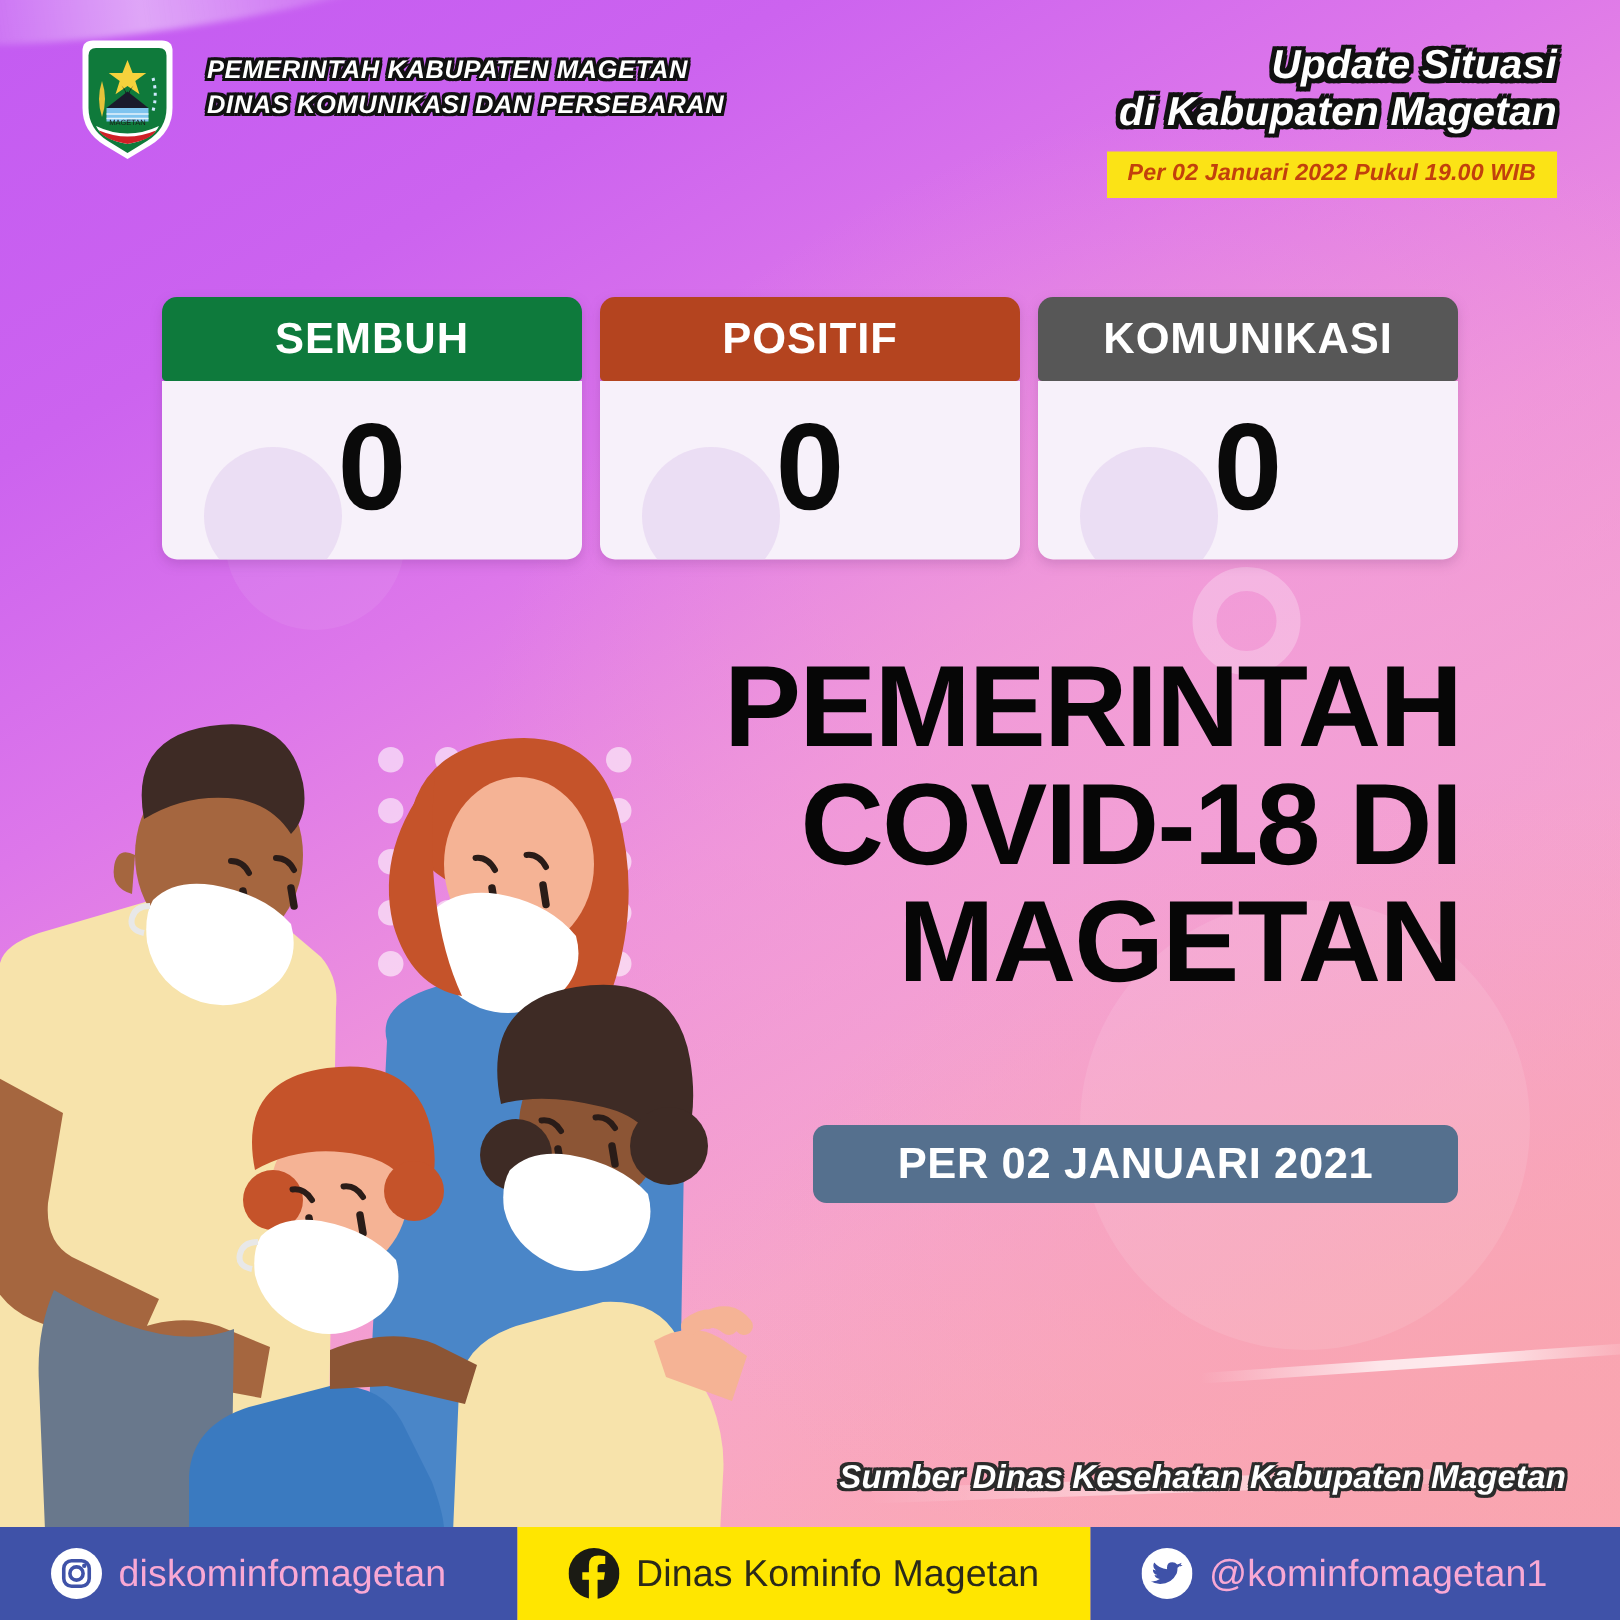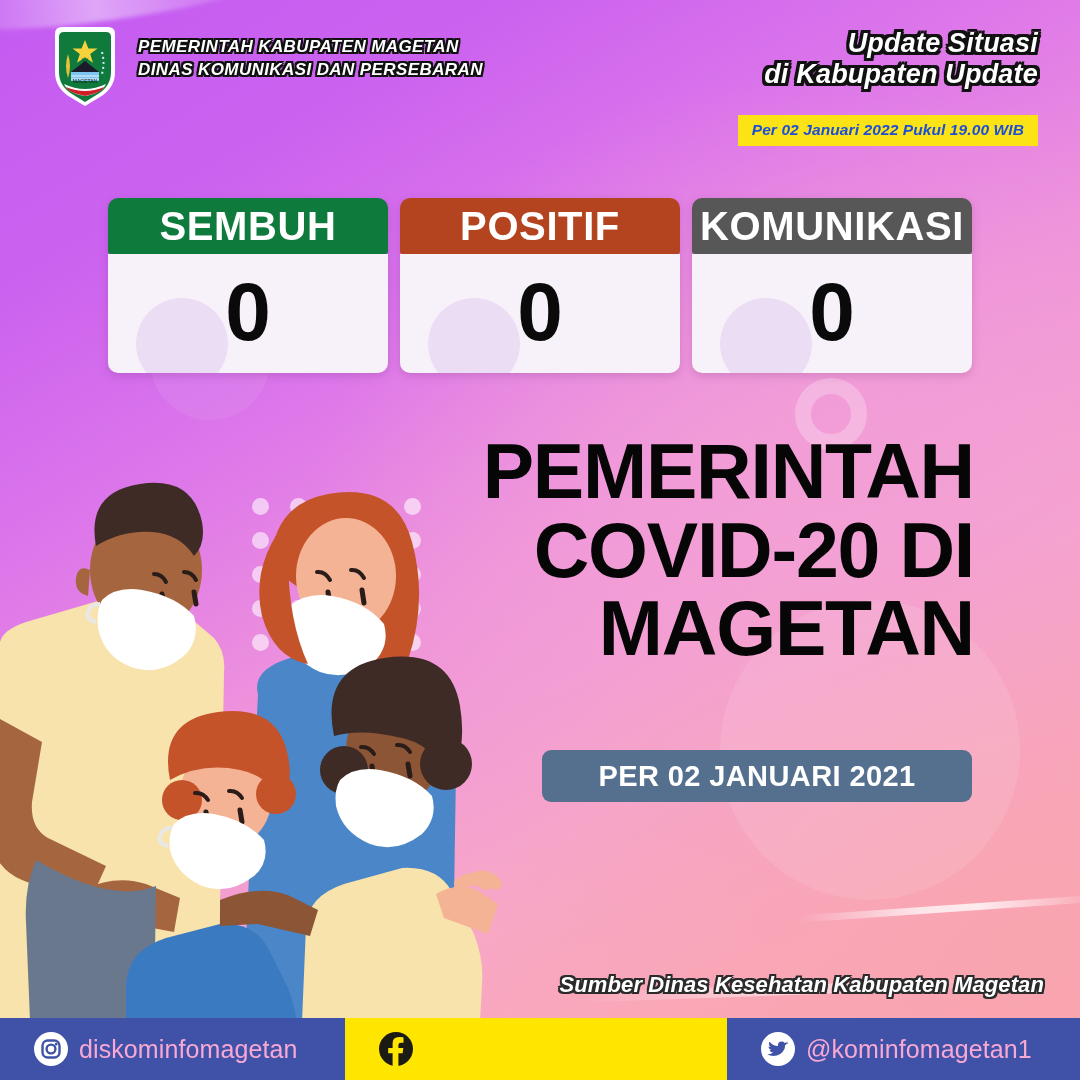--- a/index.html
+++ b/index.html
@@ -69,38 +69,38 @@
   .update-block { position:absolute; right:42px; top:28px; text-align:right; }
   .update-title {
     color:#ffffff; font-weight:bold; font-style:italic;
     font-size:27px; line-height:1.16; letter-spacing:.2px;
     text-shadow:
       -3px -3px 0 #111, 3px -3px 0 #111, -3px 3px 0 #111, 3px 3px 0 #111,
       0 -3px 0 #111, 0 3px 0 #111, -3px 0 0 #111, 3px 0 0 #111;
     white-space:nowrap;
   }
   .update-badge {
-    display:inline-block; margin-top:24px;
-    background:#fbe316; color:#1d4ed8;
+    display:inline-block; margin-top:10px;
+    background:#fbe316; color:#c2410c;
     font-weight:bold; font-style:italic; font-size:15.5px;
     padding:6px 14px 7px 14px; letter-spacing:.1px;
     white-space:nowrap;
   }
 
   
   .stats { position:absolute; left:108px; top:198px; width:866px; height:175px; display:flex; gap:12px; }
   .card {
     width:280px; height:175px;
     display:flex; flex-direction:column;
     filter:drop-shadow(0 3px 4px rgba(80,20,90,.18));
   }
   .card-head {
     height:56px; border-radius:10px 10px 3px 3px;
     display:flex; align-items:center; justify-content:center;
-    color:#ffffff; font-weight:bold; font-size:40px; letter-spacing:.6px;
+    color:#ffffff; font-weight:bold; font-size:29px; letter-spacing:.6px;
   }
   .card-body {
     flex:1; background:#f7f1fa; border-radius:0 0 10px 10px;
     display:flex; align-items:center; justify-content:center;
     position:relative; overflow:hidden;
   }
   .card-body::before {
     content:""; position:absolute; left:28px; top:44px;
     width:92px; height:92px; border-radius:50%;
     background:rgba(225,205,238,.55);
@@ -205,21 +205,21 @@
       <text x="37" y="59" font-size="5" fill="#1b1b1b" text-anchor="middle" font-family="Liberation Sans, sans-serif">MAGETAN</text>
     </svg>
 
     <div class="gov-text">
       <div>PEMERINTAH KABUPATEN MAGETAN</div>
       <div>DINAS KOMUNIKASI DAN PERSEBARAN</div>
     </div>
 
     <div class="update-block">
       <div class="update-title">Update Situasi</div>
-      <div class="update-title">di Kabupaten Update</div>
+      <div class="update-title">di Kabupaten Magetan</div>
       <div class="update-badge">Per 02 Januari 2022 Pukul 19.00 WIB</div>
     </div>
   </div>
 
   <div class="stats">
 
     <div class="card">
       <div class="card-head" style="background: rgb(14, 122, 60);">SEMBUH</div>
       <div class="card-body">
         <span class="card-value">0</span>
@@ -291,21 +291,21 @@
       <path d="M218 382 q-5-8-13-7 M252 380 q-5-8-13-7" stroke="#2a1c18" stroke-width="4" fill="none" stroke-linecap="round"></path>
       <path d="M216 394 l2 12 M250 392 l2 12" stroke="#2a1c18" stroke-width="5" stroke-linecap="round"></path>
       <path d="M184 406 q14-14 40-10 q32 6 50 26 q6 22-10 36 q-26 20-52 10 q-26-12-32-36 q-2-16 4-26z" fill="#ffffff"></path>
       <path d="M182 410 q-10 0-12 8 q-2 8 8 10" stroke="#e8e8e8" stroke-width="4" fill="none"></path>
     </g>
     <path d="M230 482 q40-16 70-4 l28 14 -8 26 -52-12 -38 2z" fill="#8c5535"></path>
   </svg>
 
   <div class="title-block">
     <div class="title-line">PEMERINTAH</div>
-    <div class="title-line">COVID-20 DI</div>
+    <div class="title-line">COVID-18 DI</div>
     <div class="title-line">MAGETAN</div>
   </div>
 
   <div class="date-badge">PER 02 JANUARI 2021</div>
 
   <div class="source-text">Sumber Dinas Kesehatan Kabupaten Magetan</div>
 
   <div class="footer">
 
     <div class="f-seg f-ig">
@@ -316,20 +316,21 @@
         <circle cx="22.2" cy="11.9" r="1.5" fill="#3f52a8"></circle>
       </svg>
       <span class="f-label">diskominfomagetan</span>
     </div>
 
     <div class="f-seg f-fb">
       <svg class="f-icon" viewBox="0 0 34 34">
         <circle cx="17" cy="17" r="17" fill="#1b1b14"></circle>
         <path d="M19.4 34 V21.2 h4.2 l.7-5.1 h-4.9 v-3.2 q0-2.2 2.5-2.2 h2.6 V5.3 q-2.3-.35-4.4-.35 q-6.5 0-6.5 6.3 v4.85 h-4.4 v5.1 h4.4 V34 z" fill="#ffe600"></path>
       </svg>
+      <span class="f-label">Dinas Kominfo Magetan</span>
     </div>
 
     <div class="f-seg f-tw">
       <svg class="f-icon" viewBox="0 0 34 34">
         <circle cx="17" cy="17" r="17" fill="#ffffff"></circle>
         <path d="M27.4 11.6 q-1.2.55-2.6.72 q1.5-.9 1.95-2.5 q-1.35.8-2.95 1.1 q-1.3-1.4-3.2-1.4 q-3.6 0-3.6 3.6 q0 .55.1 1 q-5.3-.3-8.6-4.4 q-.6 1-.6 2.1 q0 2.1 1.7 3.1 q-1.05-.05-2-.55 v.05 q0 2.95 3 3.55 q-.6.15-1.2.15 q-.35 0-.75-.07 q.8 2.5 3.55 2.55 q-2.1 1.65-5 1.65 q-.55 0-1.05-.06 q2.85 1.8 6.3 1.8 q7.55 0 11-7 q.55-1.6.55-3.25 v-.5 q1.25-.9 2.15-2.1z" fill="#3f52a8"></path>
       </svg>
       <span class="f-label">@kominfomagetan1</span>
     </div>
   </div>

